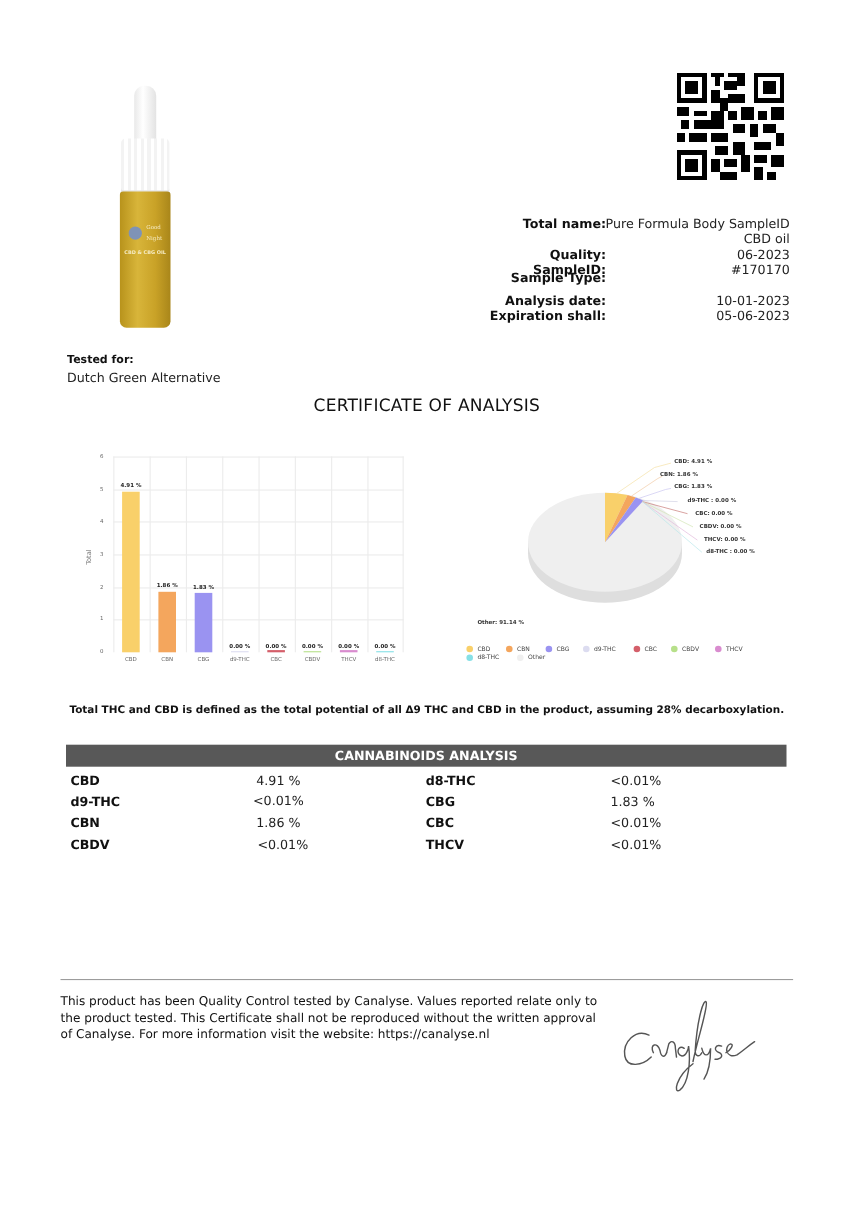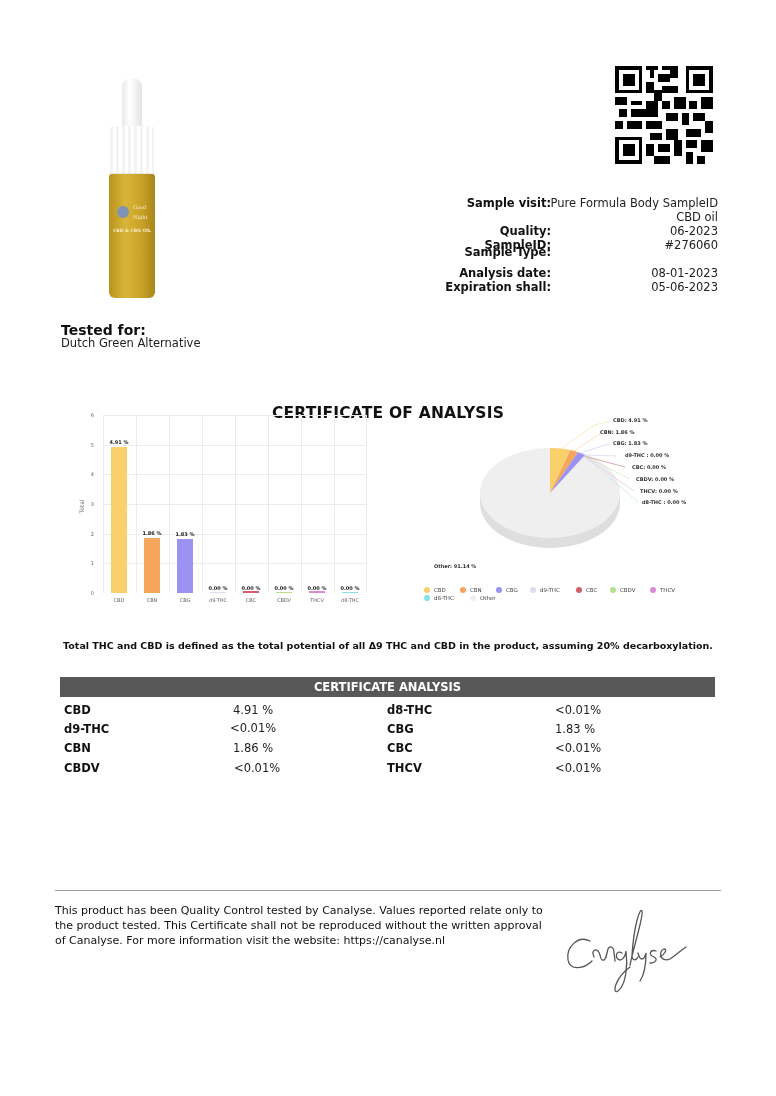--- a/index.html
+++ b/index.html
@@ -15,23 +15,23 @@
      box-shadow: inset 0 -3px 0 #e6e6e6; }
   .glass { position:absolute; left:13px; top:96px; width:46px; height:124px;
      background:linear-gradient(90deg,#b8931c,#d8b53a 35%,#c9a227 70%,#a9861a); border-radius:3px 3px 6px 6px; }
   .label-badge { position:absolute; left:8px; top:32px; width:12px; height:12px; border-radius:50%; background:#7f93b6; }
   .label-text { position:absolute; font-family:"DejaVu Serif", serif; color:#f6ecc4; font-size:5px; }
   
   .qr { left:614px; top:66px; width:100px; height:98px; }
   .meta-row { position:absolute; font-size:11.5px; line-height:14px; white-space:nowrap; }
   .meta-label { font-weight:bold; text-align:right; }
   .meta-value { text-align:right; color:#222; }
-  .tested-label { left:61px; top:322px; font-size:14px; font-weight:bold; }
+  .tested-label { left:61px; top:322px; font-size:10px; font-weight:bold; }
   .tested-value { left:61px; top:336px; font-size:11.5px; color:#222; }
-  .title { left:0; width:776px; top:360px; text-align:center; font-size:15.5px; font-weight:bold; letter-spacing:0.2px;margin-top:44px; }
+  .title { left:0; width:776px; top:360px; text-align:center; font-size:15.5px; font-weight:normal; letter-spacing:0.2px; }
   
   .barchart { left:72px; top:405px; width:300px; height:205px; }
   .grid-v, .grid-h { position:absolute; background:#ececec; }
   .ytick { position:absolute; font-size:5px; color:#666; width:10px; text-align:right; }
   .ylabel { position:absolute; font-size:6px; color:#777; transform:rotate(-90deg); }
   .bar { position:absolute; bottom:0; width:16px; }
   .bar-label { position:absolute; font-size:5px; font-weight:bold; color:#222; white-space:nowrap; text-align:center; width:34px; }
   .xtick { position:absolute; font-size:5px; color:#666; text-align:center; width:34px; }
   
   .pie-wrap { left:420px; top:405px; width:300px; height:200px; }
@@ -109,30 +109,30 @@
       <rect x="18" y="19" width="3" height="2"></rect>
         <rect x="22" y="19" width="3" height="3"></rect>
         <rect x="10" y="23" width="4" height="2"></rect>
       <rect x="18" y="22" width="2" height="3"></rect>
         <rect x="21" y="23" width="2" height="2"></rect>
     </g>
   </svg>
 </div>
 
 <div>
-  <div class="meta-row meta-label" style="right:225px;top:196px;">Sample visit:</div>
+  <div class="meta-row meta-label" style="right:225px;top:196px;">Total name:</div>
   <div class="meta-row meta-value" style="right:58px;top:196px;">Pure Formula Body SampleID</div>
   <div class="meta-row meta-label" style="right:225px;top:210px;margin-top:35px;">Sample Type:</div>
   <div class="meta-row meta-value" style="right:58px;top:210px;">CBD oil</div>
   <div class="meta-row meta-label" style="right:225px;top:224px;">Quality:</div>
   <div class="meta-row meta-value" style="right:58px;top:224px;">06-2023</div>
   <div class="meta-row meta-label" style="right:225px;top:238px;">SampleID:</div>
-  <div class="meta-row meta-value" style="right:58px;top:238px;">#276060</div>
+  <div class="meta-row meta-value" style="right:58px;top:238px;">#170170</div>
   <div class="meta-row meta-label" style="right:225px;top:266px;text-align:center;">Analysis date:</div>
-  <div class="meta-row meta-value" style="right:58px;top:266px;">08-01-2023</div>
+  <div class="meta-row meta-value" style="right:58px;top:266px;">10-01-2023</div>
   <div class="meta-row meta-label" style="right:225px;top:280px;">Expiration shall:</div>
   <div class="meta-row meta-value" style="right:58px;top:280px;">05-06-2023</div>
 </div>
 
 <div class="abs tested-label">Tested for:</div>
 <div class="abs tested-value">Dutch Green Alternative</div>
 
 <div class="abs title">CERTIFICATE OF ANALYSIS</div>
 
 <div class="abs barchart">
@@ -229,23 +229,23 @@
     <div class="legend" style="left:76px;top:182px;"><span class="legend-dot" style="background:#9a93f1"></span><span>CBG</span></div>
     <div class="legend" style="left:110px;top:182px;"><span class="legend-dot" style="background:#dcdcf0"></span><span>d9-THC</span></div>
     <div class="legend" style="left:156px;top:182px;"><span class="legend-dot" style="background:#d45f6a"></span><span>CBC</span></div>
     <div class="legend" style="left:190px;top:182px;"><span class="legend-dot" style="background:#b7e08a"></span><span>CBDV</span></div>
     <div class="legend" style="left:230px;top:182px;"><span class="legend-dot" style="background:#d98ccf"></span><span>THCV</span></div>
     <div class="legend" style="left:4px;top:190px;"><span class="legend-dot" style="background:#86e0e6"></span><span>d8-THC</span></div>
     <div class="legend" style="left:50px;top:190px;"><span class="legend-dot" style="background:#efefef"></span><span>Other</span></div>
   </div>
 </div>
 
-<div class="abs note">Total THC and CBD is defined as the total potential of all Δ9 THC and CBD in the product, assuming 20% decarboxylation.</div>
-
-<div class="abs tbl-header">CERTIFICATE ANALYSIS</div>
+<div class="abs note">Total THC and CBD is defined as the total potential of all Δ9 THC and CBD in the product, assuming 28% decarboxylation.</div>
+
+<div class="abs tbl-header">CANNABINOIDS ANALYSIS</div>
 <div>
   <div>
     <div class="cell name" style="left:64px;top:703px;">CBD</div>
     <div class="cell val" style="left:233px;top:703px;">4.91 %</div>
     <div class="cell name" style="left:387px;top:703px;">d8-THC</div>
     <div class="cell val" style="left:555px;top:703px;">&lt;0.01%</div>
   </div>
   <div>
     <div class="cell name" style="left:64px;top:722px;">d9-THC</div>
     <div class="cell val" style="left:230px;top:721px;">&lt;0.01%</div>

